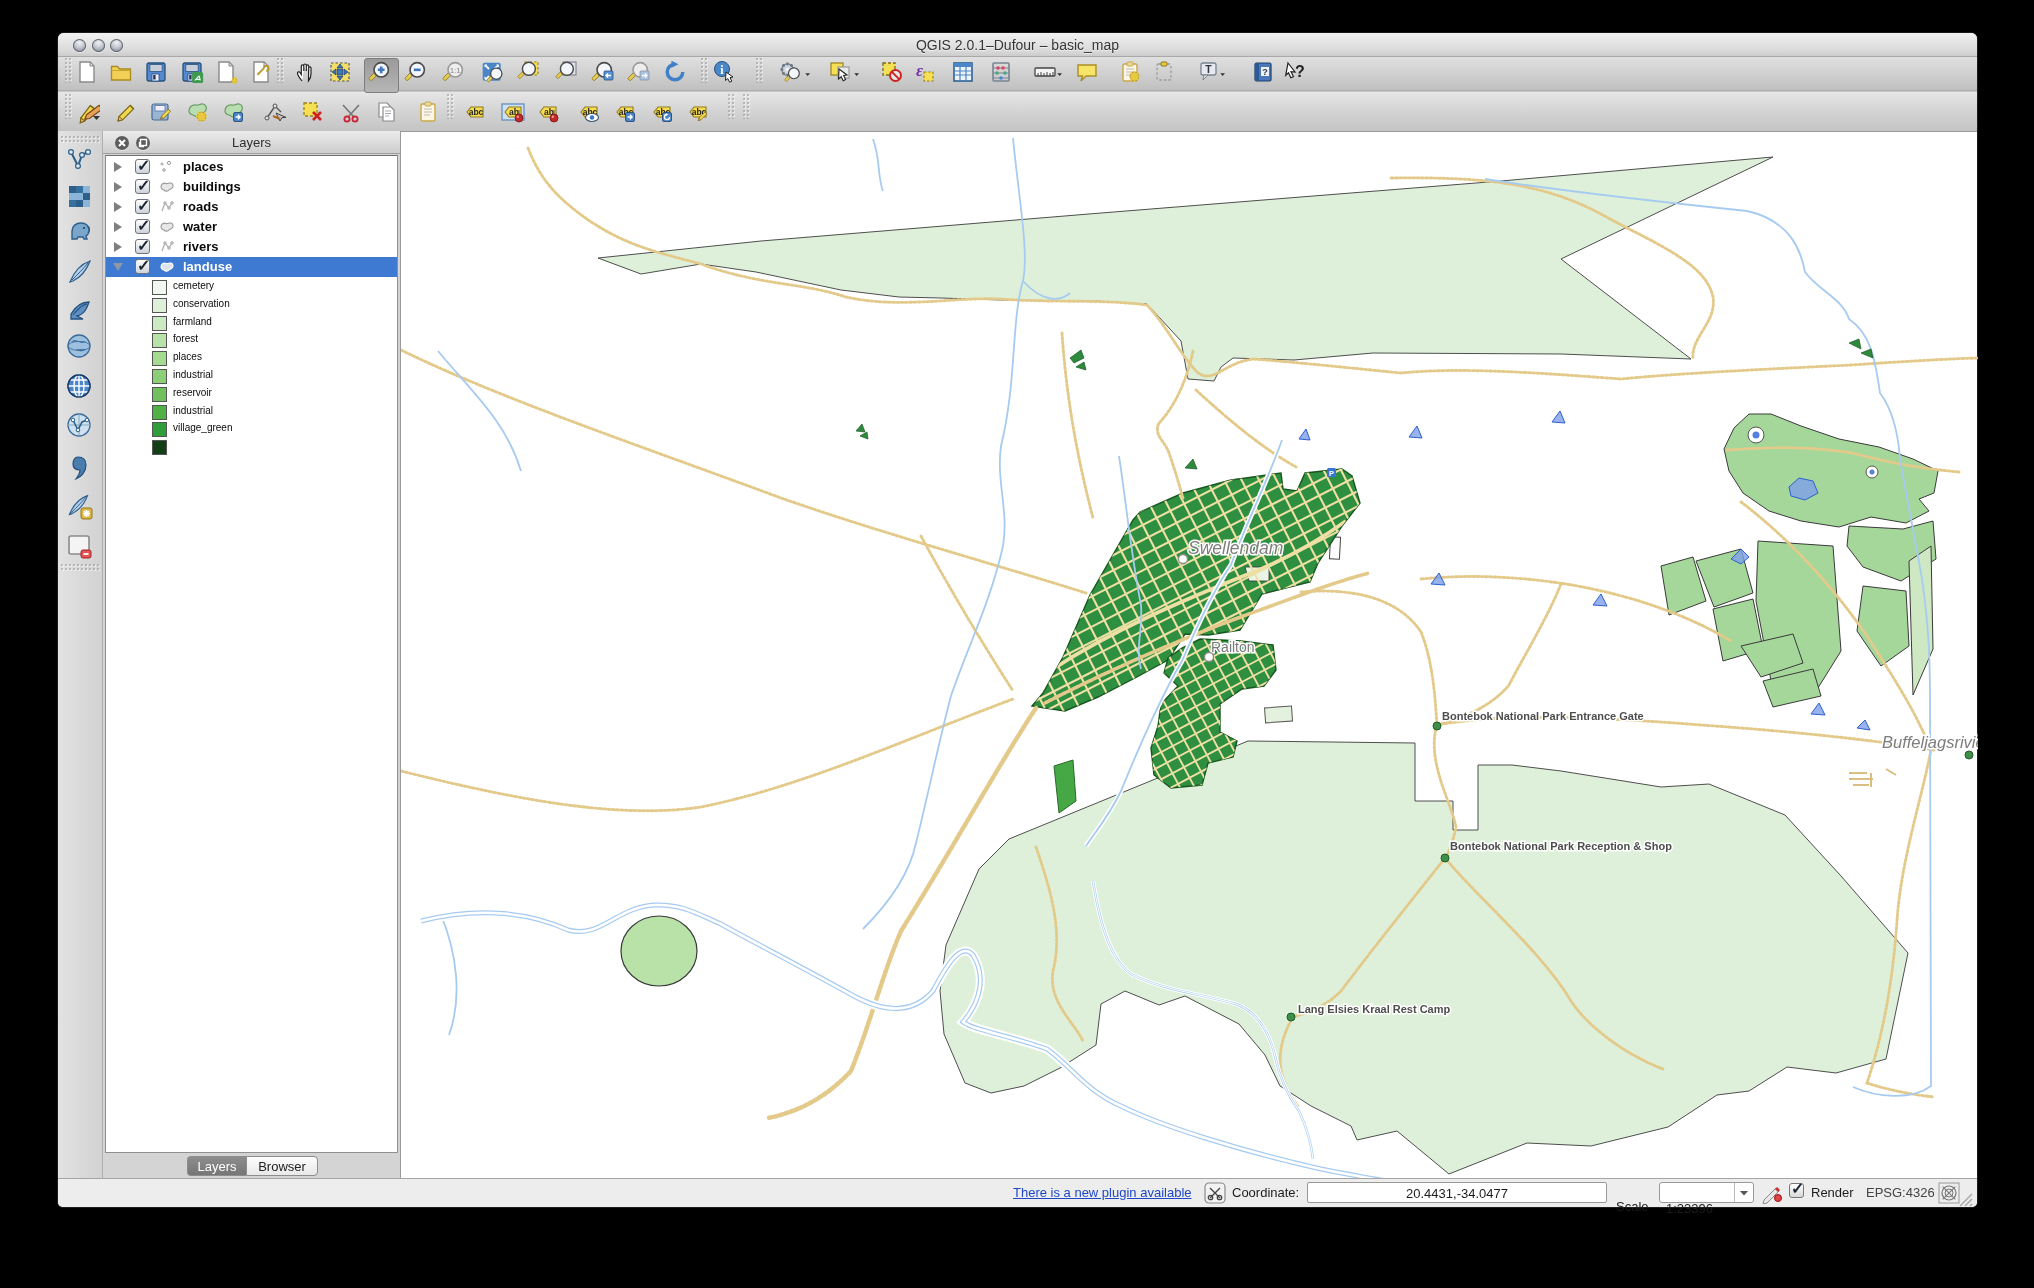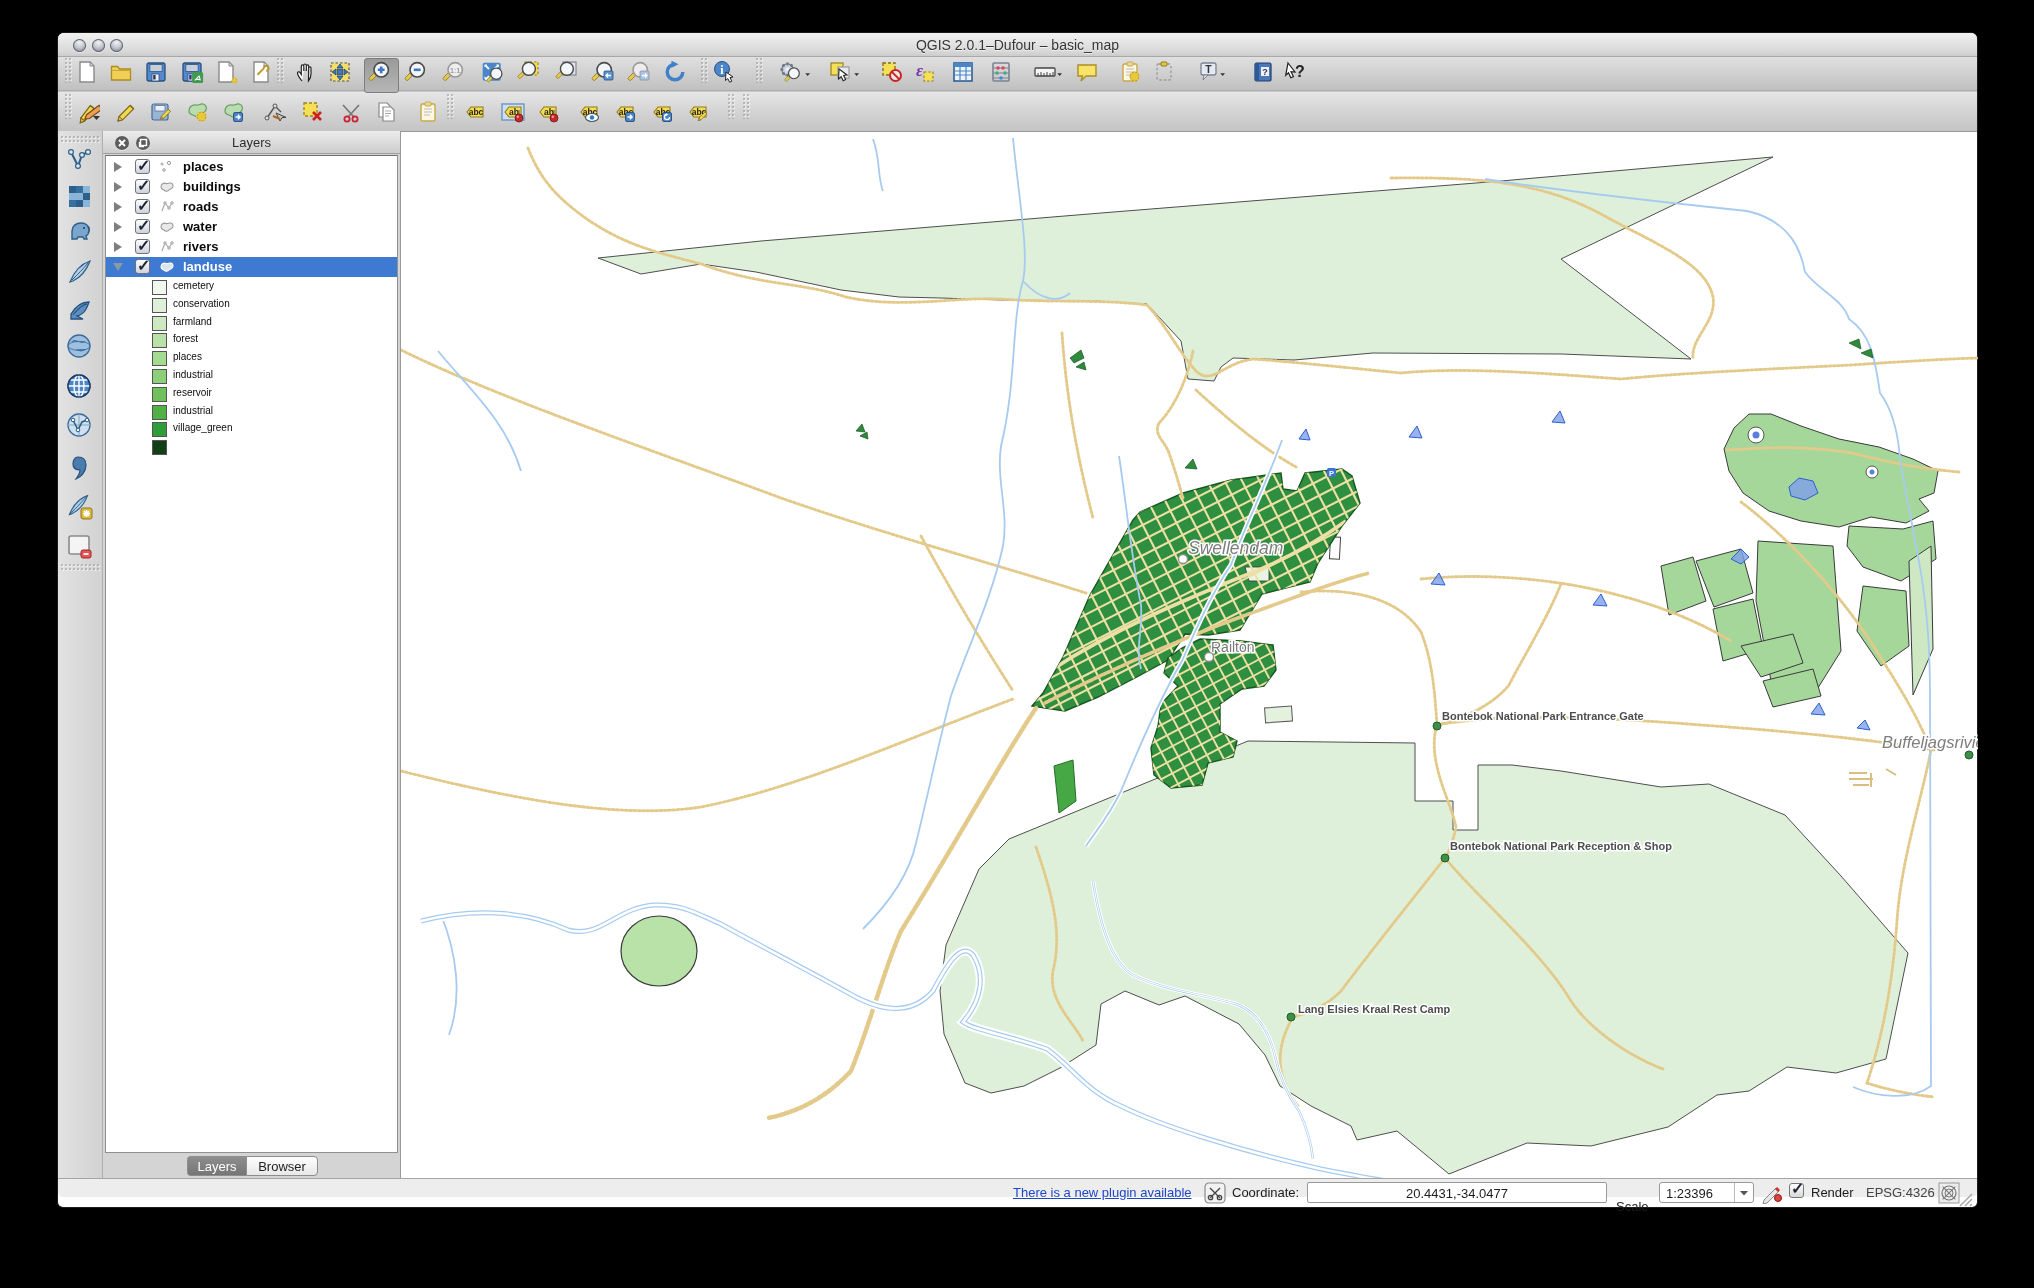--- a/index.html
+++ b/index.html
@@ -38,21 +38,21 @@
  background:linear-gradient(#fdfdfd,#cfd3da);}
 .cb:after{content:"\2713";position:absolute;left:1px;top:-4px;font-size:16px;font-weight:bold;color:#1d2633}
 .sw{position:absolute;left:46px;top:1px;width:15px;height:15px;border:1px solid #555}
 .ltxt{position:absolute;left:77px;top:2px}
 .stxt{position:absolute;left:67px;top:1px;font-weight:normal}
 #tabs{position:absolute;left:45px;top:1122px;width:297px;height:25px;background:#d4d4d4}
 .tab{position:absolute;top:1px;height:20px;font-size:13px;text-align:center;border:1px solid #8d8d8d;
  padding-top:2px}
 #smap{position:absolute;left:342px;top:98px;width:1577px;height:1047px;background:#fff;
  border-left:1px solid #9a9a9a;border-top:1px solid #9a9a9a;}
-#sbar{position:absolute;left:0;top:1145px;width:1919px;height:19px;background:#ededed;
+#sbar{position:absolute;left:0;top:1145px;width:1919px;height:29px;background:#ededed;
  border-top:1px solid #a5a5a5;border-radius:0 0 5px 5px;font-size:13px;color:#1c1c1c}
 .dots{position:absolute;width:8px;height:26px;opacity:.55;
  background-image:radial-gradient(circle,#9a9a9a 1px,rgba(0,0,0,0) 1.3px),radial-gradient(circle,#fff 1px,rgba(0,0,0,0) 1.3px);
  background-size:4px 4px;background-position:0 0,1px 1px}
 .hd{position:absolute;height:8px;width:40px;opacity:.55;
  background-image:radial-gradient(circle,#9a9a9a 1px,rgba(0,0,0,0) 1.3px),radial-gradient(circle,#fff 1px,rgba(0,0,0,0) 1.3px);
  background-size:4px 4px;background-position:0 0,1px 1px}
 </style></head><body>
 <div id="win">
 <div id="chrome">
@@ -848,21 +848,21 @@
 <div style="position:absolute;left:955px;top:6px;color:#1f48c8;text-decoration:underline">There is a new plugin available</div>
 <svg style="position:absolute;left:1146px;top:3px" width="22" height="22" viewBox="0 0 22 22">
         <rect x="1" y="1" width="20" height="20" rx="4" fill="#f2f2f2" stroke="#8a8a8a" stroke-width="1.2"></rect>
         <path d="M6 6 l10 10 M16 6 L6 16" stroke="#444" stroke-width="1.4"></path>
         <circle cx="6.5" cy="15.5" r="2.2" fill="none" stroke="#444" stroke-width="1.3"></circle>
         <circle cx="15.5" cy="15.5" r="2.2" fill="none" stroke="#444" stroke-width="1.3"></circle>
       </svg>
 <div style="position:absolute;left:1174px;top:6px">Coordinate:</div>
 <div style="position:absolute;left:1249px;top:3px;width:300px;height:21px;background:#fff;border:1px solid #999;border-radius:2px;text-align:center;padding-top:3px">20.4431,-34.0477</div>
 <div style="position:absolute;left:1558px;top:20px">Scale</div>
-<div style="position:absolute;left:1601px;top:3px;width:95px;height:21px;background:#fff;border:1px solid #999;border-radius:3px;padding:3px 0 0 6px">1:23396
+<div style="position:absolute;left:1601px;top:3px;width:95px;height:21px;background:#fff;border:1px solid #999;border-radius:3px;padding:18px 0 0 6px">1:23396
  <div style="position:absolute;right:18px;top:0;width:1px;height:19px;background:#bbb"></div>
  <svg style="position:absolute;right:4px;top:7px" width="10" height="7" viewBox="0 0 10 7">
           <path d="M1 1 l4 4.5 L9 1 z" fill="#555"></path>
         </svg></div>
 <svg style="position:absolute;left:1703px;top:3px" width="22" height="22" viewBox="0 0 22 22">
         <path d="M3 18 L15 6 l3 3 L6 21 l-4 1z" fill="#e8e8e8" stroke="#888"></path>
         <path d="M15 6 l3 3" stroke="#c33" stroke-width="3"></path>
         <circle cx="17" cy="16" r="3.5" fill="#d44" stroke="#911"></circle>
       </svg>
 <div style="position:absolute;left:1731px;top:4px;width:15px;height:15px;border:1px solid #777;border-radius:3px;background:linear-gradient(#fff,#d8d8d8)">

